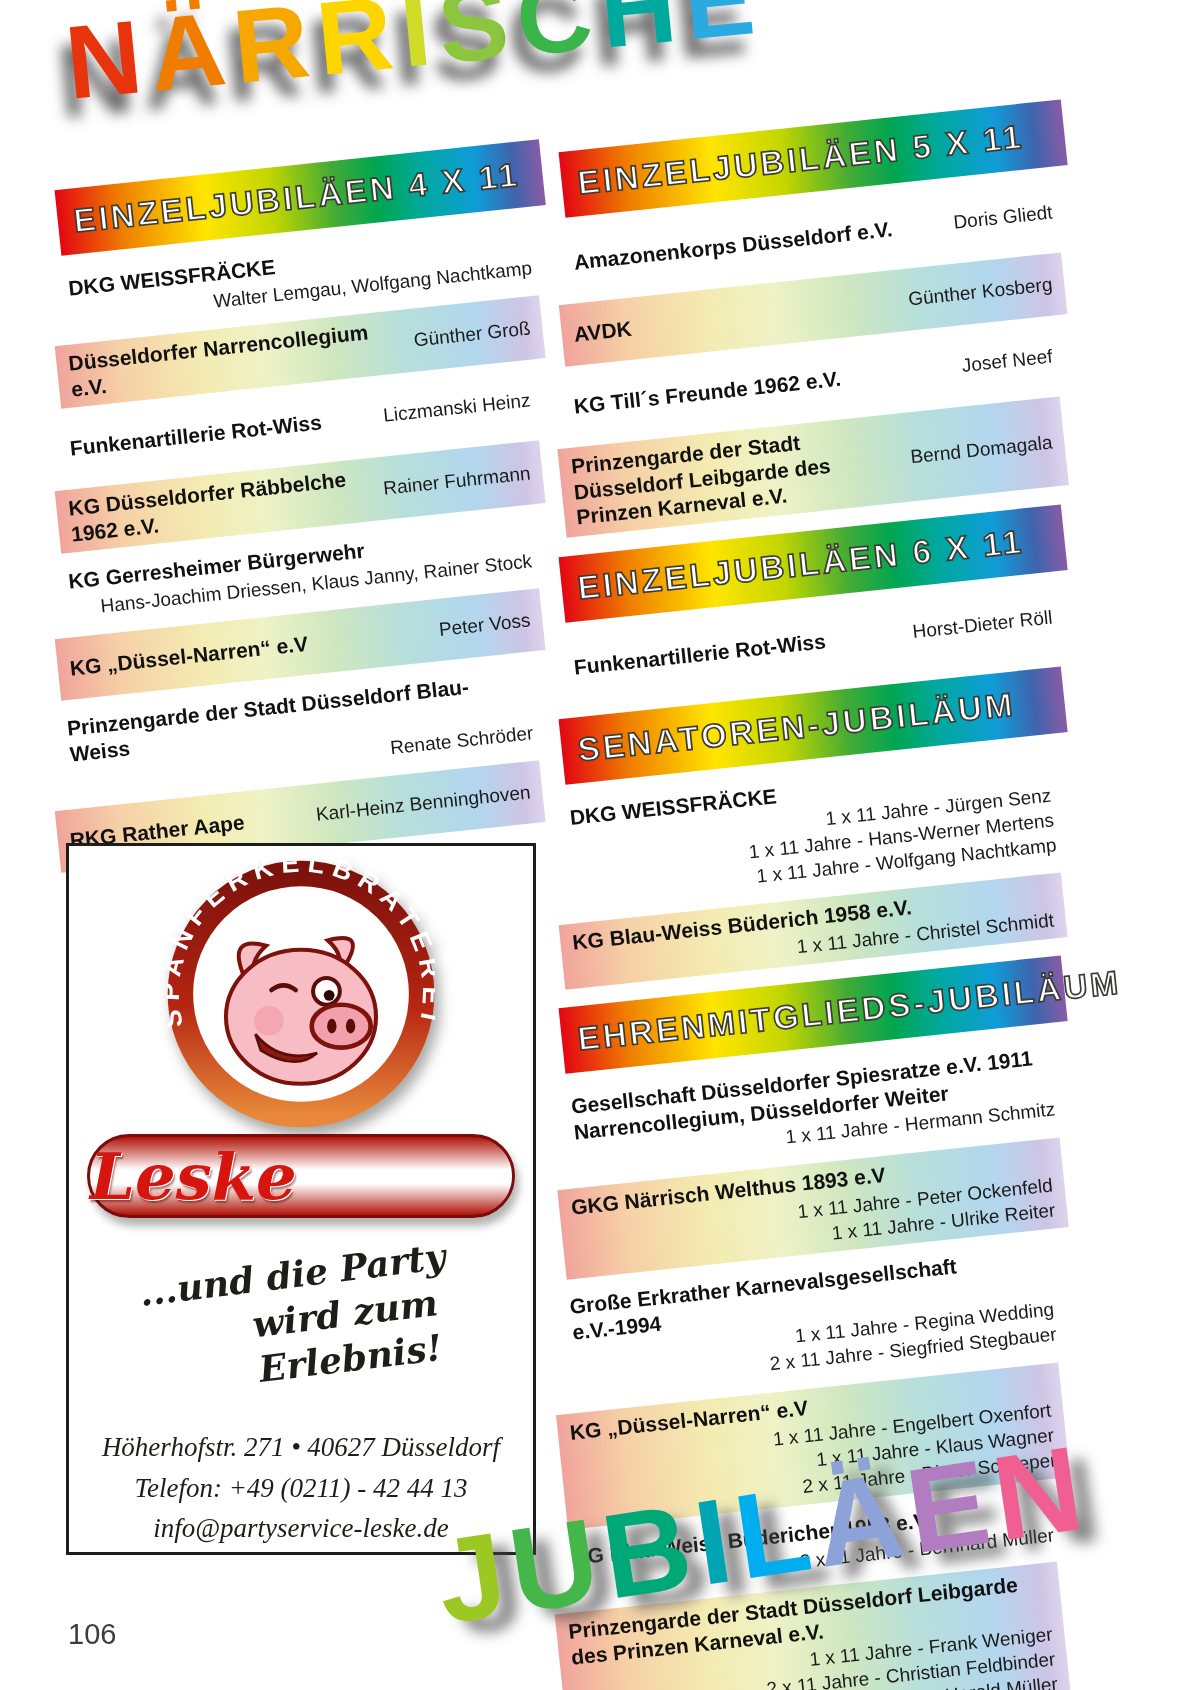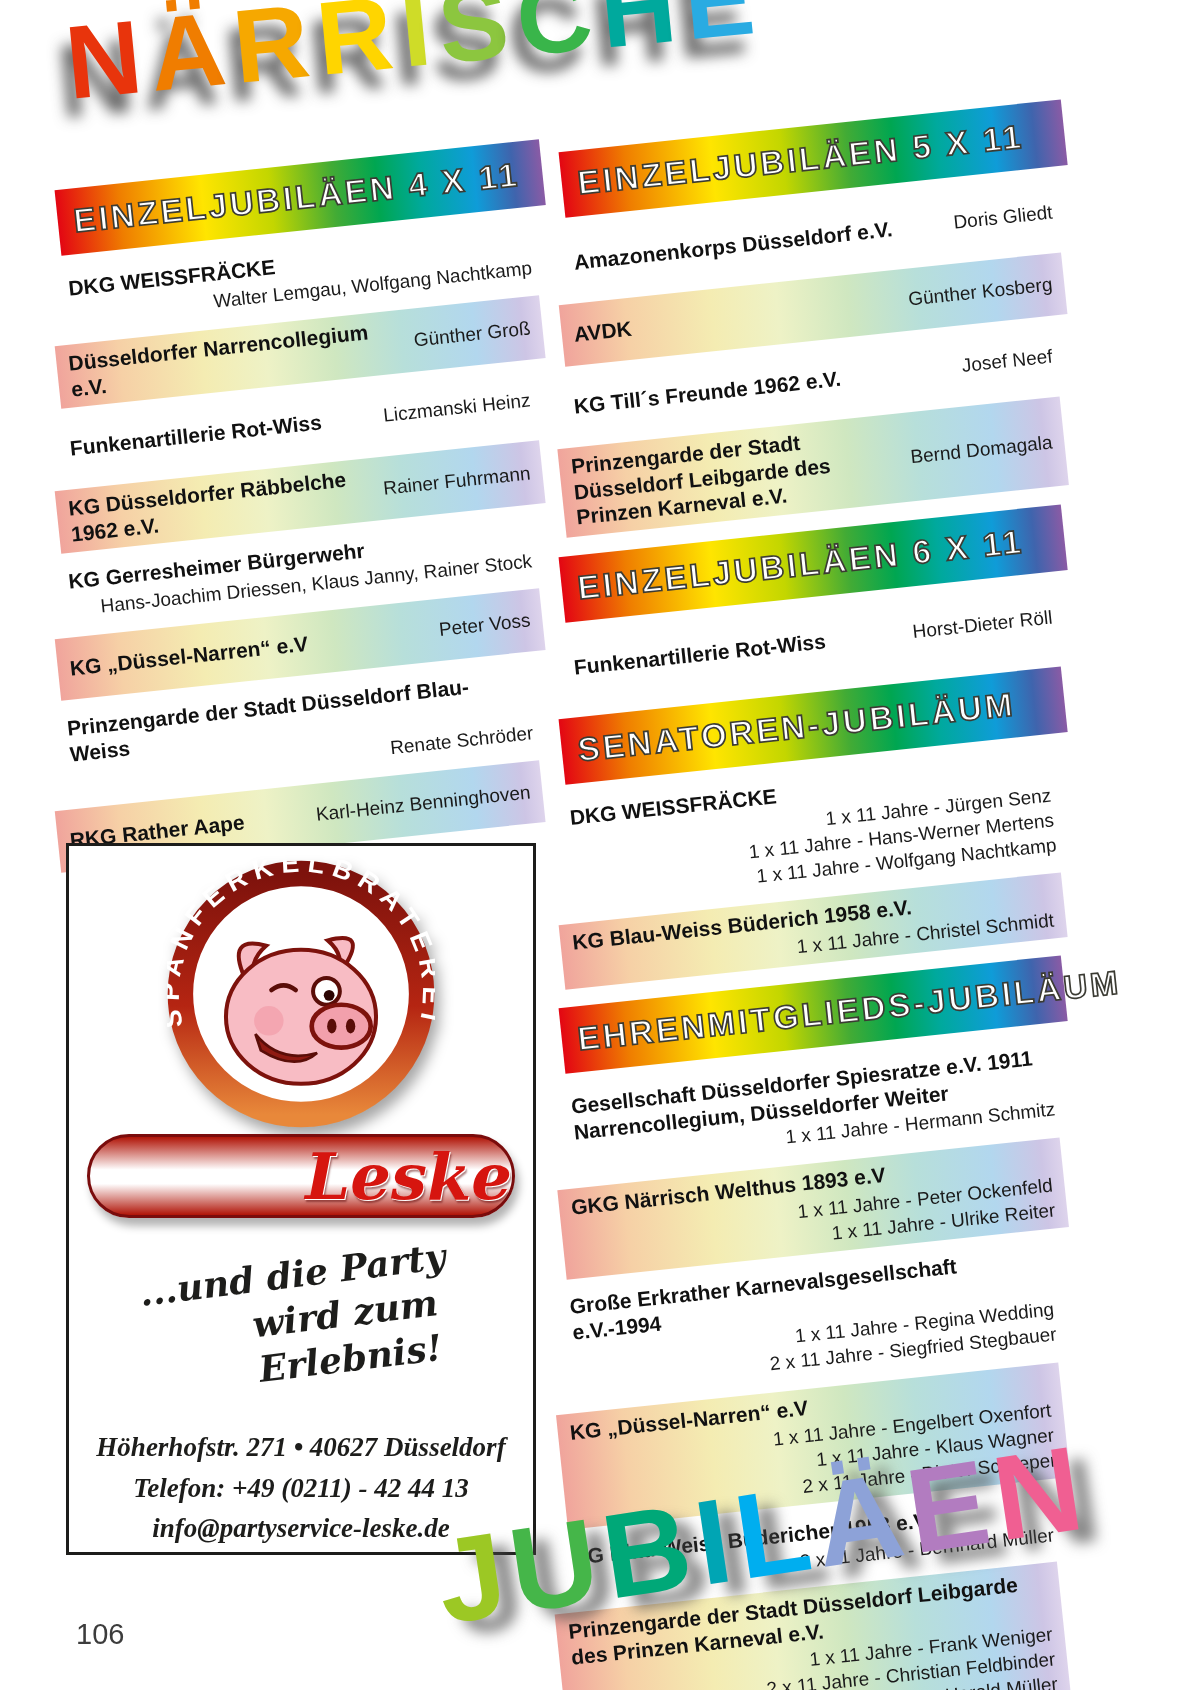--- a/index.html
+++ b/index.html
@@ -41,32 +41,32 @@
   .entry.stack{display:block;}
   .entry.stack .names{margin-top:2px;}
 
   
   .ad{position:absolute;left:66px;top:843px;width:470px;height:712px;background:#fff;
       border:3px solid #1d1d1b;box-sizing:border-box;text-align:center;}
   .badge{margin-top:14px;filter:drop-shadow(5px 9px 7px rgba(0,0,0,.35));}
   .leske-pill{position:relative;margin:2px auto 0 auto;width:428px;height:84px;border-radius:46px;
       border:3px solid #7a0c0c;box-sizing:border-box;
       background:linear-gradient(180deg,#b01407 0%,#ffffff 42%,#ffffff 60%,#b01407 100%);
-      display:flex;align-items:center;justify-content:flex-end;
+      display:flex;align-items:center;justify-content:flex-start;
       box-shadow:4px 8px 8px rgba(0,0,0,.3);}
   .leske-word{font-family:"DejaVu Serif",serif;font-weight:bold;font-style:italic;
       font-size:64px;color:#d6150f;text-shadow:1px 1px 0 #fff,2px 3px 2px rgba(90,0,0,.5);}
   .slogan{margin:34px 0 0 -6px;transform:rotate(-7deg);font-family:"DejaVu Serif",serif;
       font-style:italic;font-weight:bold;font-size:36px;line-height:1.25;color:#1d1d1b;}
   .slogan-l2{margin-left:95px;}
-  .ad-address{margin-top:40px;font-family:"Liberation Serif",serif;font-weight:bold;font-style:italic;
+  .ad-address{margin-top:40px;font-family:"Liberation Serif",serif;font-weight:normal;font-style:italic;
       font-size:27px;line-height:1.5;color:#1d1d1b;}
   .ad-web{margin-top:8px;font-size:31px;font-weight:bold;color:#d7141a;letter-spacing:.5px;}
 
-  .page-number{position:absolute;left:76px;top:1618px;font-size:29px;color:#3c3c3c;}
+  .page-number{position:absolute;left:68px;top:1618px;font-size:29px;color:#3c3c3c;}
 </style>
 </head>
 <body>
 
 <div class="page">
 
   <div class="display-title" id="title-top">
     
   <span class="disp-letter" style="color: rgb(232, 52, 12);">N</span><span class="disp-letter" style="color: rgb(240, 125, 0);">Ä</span><span class="disp-letter" style="color: rgb(246, 168, 0);">R</span><span class="disp-letter" style="color: rgb(255, 213, 0);">R</span><span class="disp-letter" style="color: rgb(207, 220, 40);">I</span><span class="disp-letter" style="color: rgb(140, 198, 63);">S</span><span class="disp-letter" style="color: rgb(57, 181, 74);">C</span><span class="disp-letter" style="color: rgb(0, 169, 157);">H</span><span class="disp-letter" style="color: rgb(41, 171, 226);">E</span></div>
 

